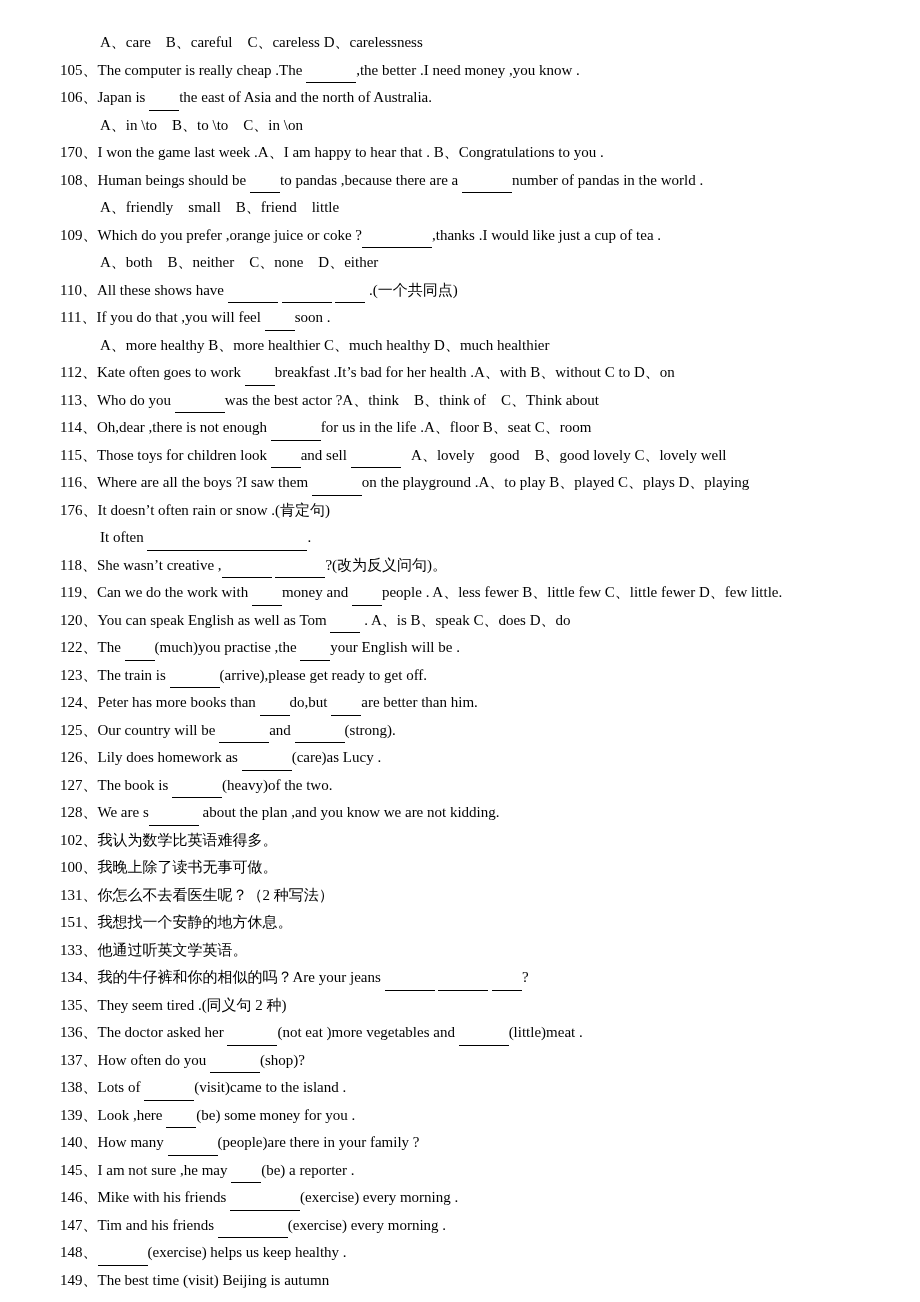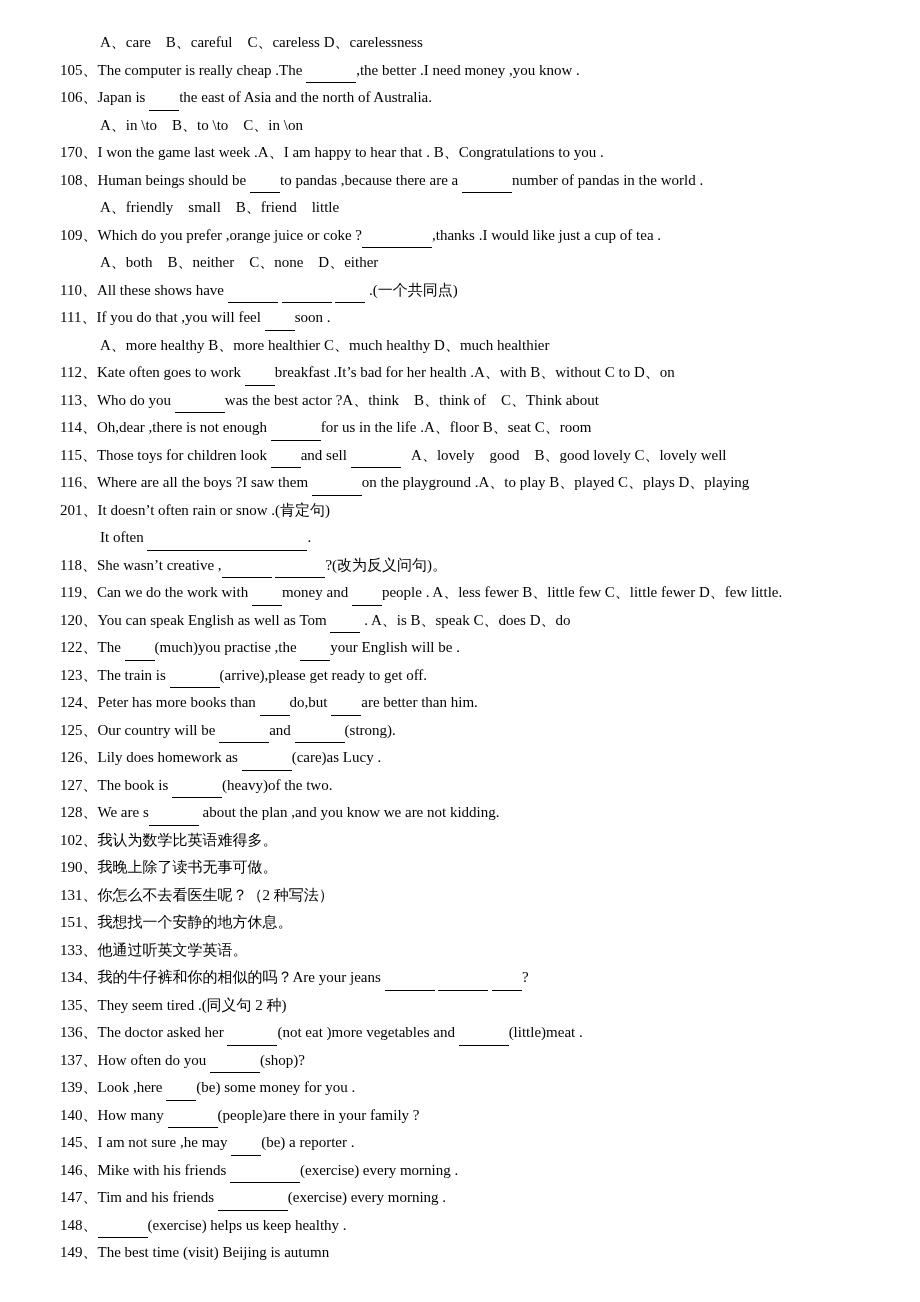--- a/index.html
+++ b/index.html
@@ -114,21 +114,21 @@
 
   <div class="line">
     115、Those toys for children look <span class="blank-sm"></span>and sell <span class="blank"></span> &nbsp; A、lovely &nbsp;&nbsp; good &nbsp;&nbsp; B、good lovely C、lovely well
   </div>
 
   <div class="line">
     116、Where are all the boys ?I saw them <span class="blank"></span>on the playground .A、to play B、played C、plays D、playing
   </div>
 
   <div class="line">
-    201、It doesn’t often rain or snow .(肯定句)
+    176、It doesn’t often rain or snow .(肯定句)
   </div>
 
   <div class="line indent">
     It often <span class="blank-lg" style="min-width:160px;"></span>.
   </div>
 
   <div class="line">
     118、She wasn’t creative ,<span class="blank"></span> <span class="blank"></span>?(改为反义问句)。
   </div>
 
@@ -167,21 +167,21 @@
 
   <div class="line">
     128、We are s<span class="blank"></span> about the plan ,and you know we are not kidding.
   </div>
 
   <div class="line">
     102、我认为数学比英语难得多。
   </div>
 
   <div class="line">
-    190、我晚上除了读书无事可做。
+    100、我晚上除了读书无事可做。
   </div>
 
   <div class="line">
     131、你怎么不去看医生呢？（2 种写法）
   </div>
 
   <div class="line">
     151、我想找一个安静的地方休息。
   </div>
 
@@ -198,20 +198,23 @@
   </div>
 
   <div class="line">
     136、The doctor asked her <span class="blank"></span>(not eat )more vegetables and <span class="blank"></span>(little)meat .
   </div>
 
   <div class="line">
     137、How often do you <span class="blank"></span>(shop)?
   </div>
 
+  <div class="line">
+    138、Lots of <span class="blank"></span>(visit)came to the island .
+  </div>
 
   <div class="line">
     139、Look ,here <span class="blank-sm"></span>(be) some money for you .
   </div>
 
   <div class="line">
     140、How many <span class="blank"></span>(people)are there in your family ?
   </div>
 
   <div class="line">

